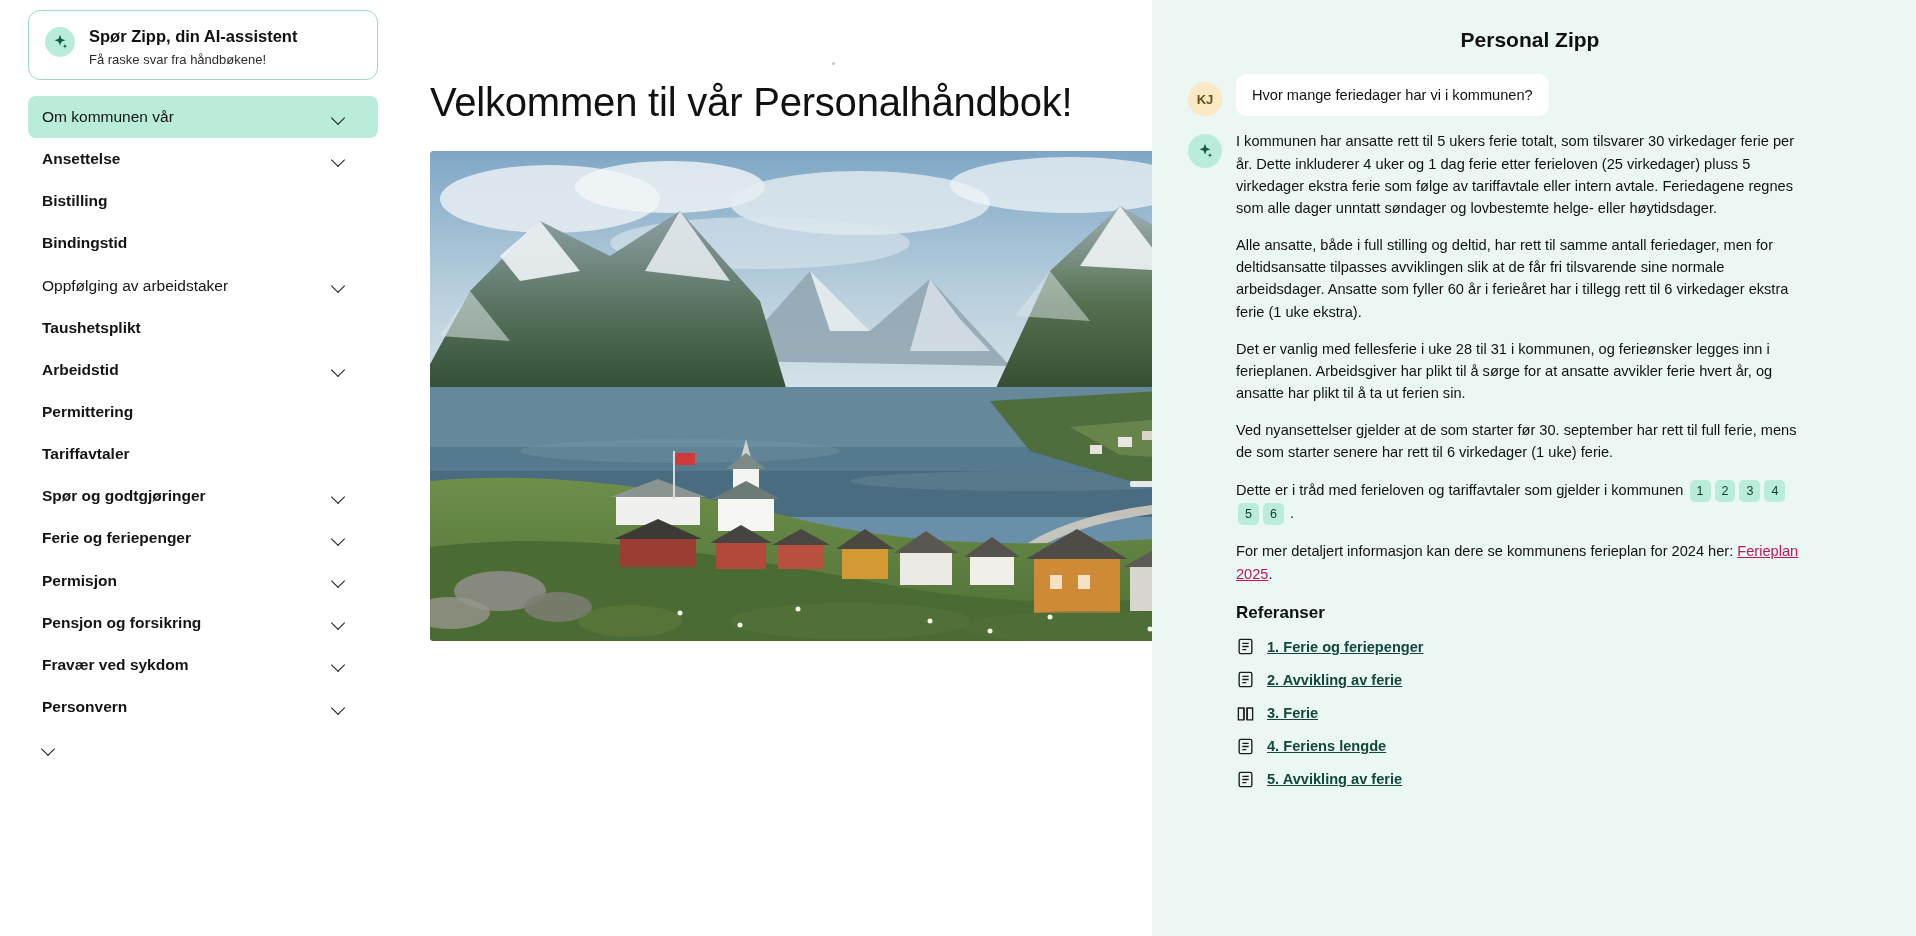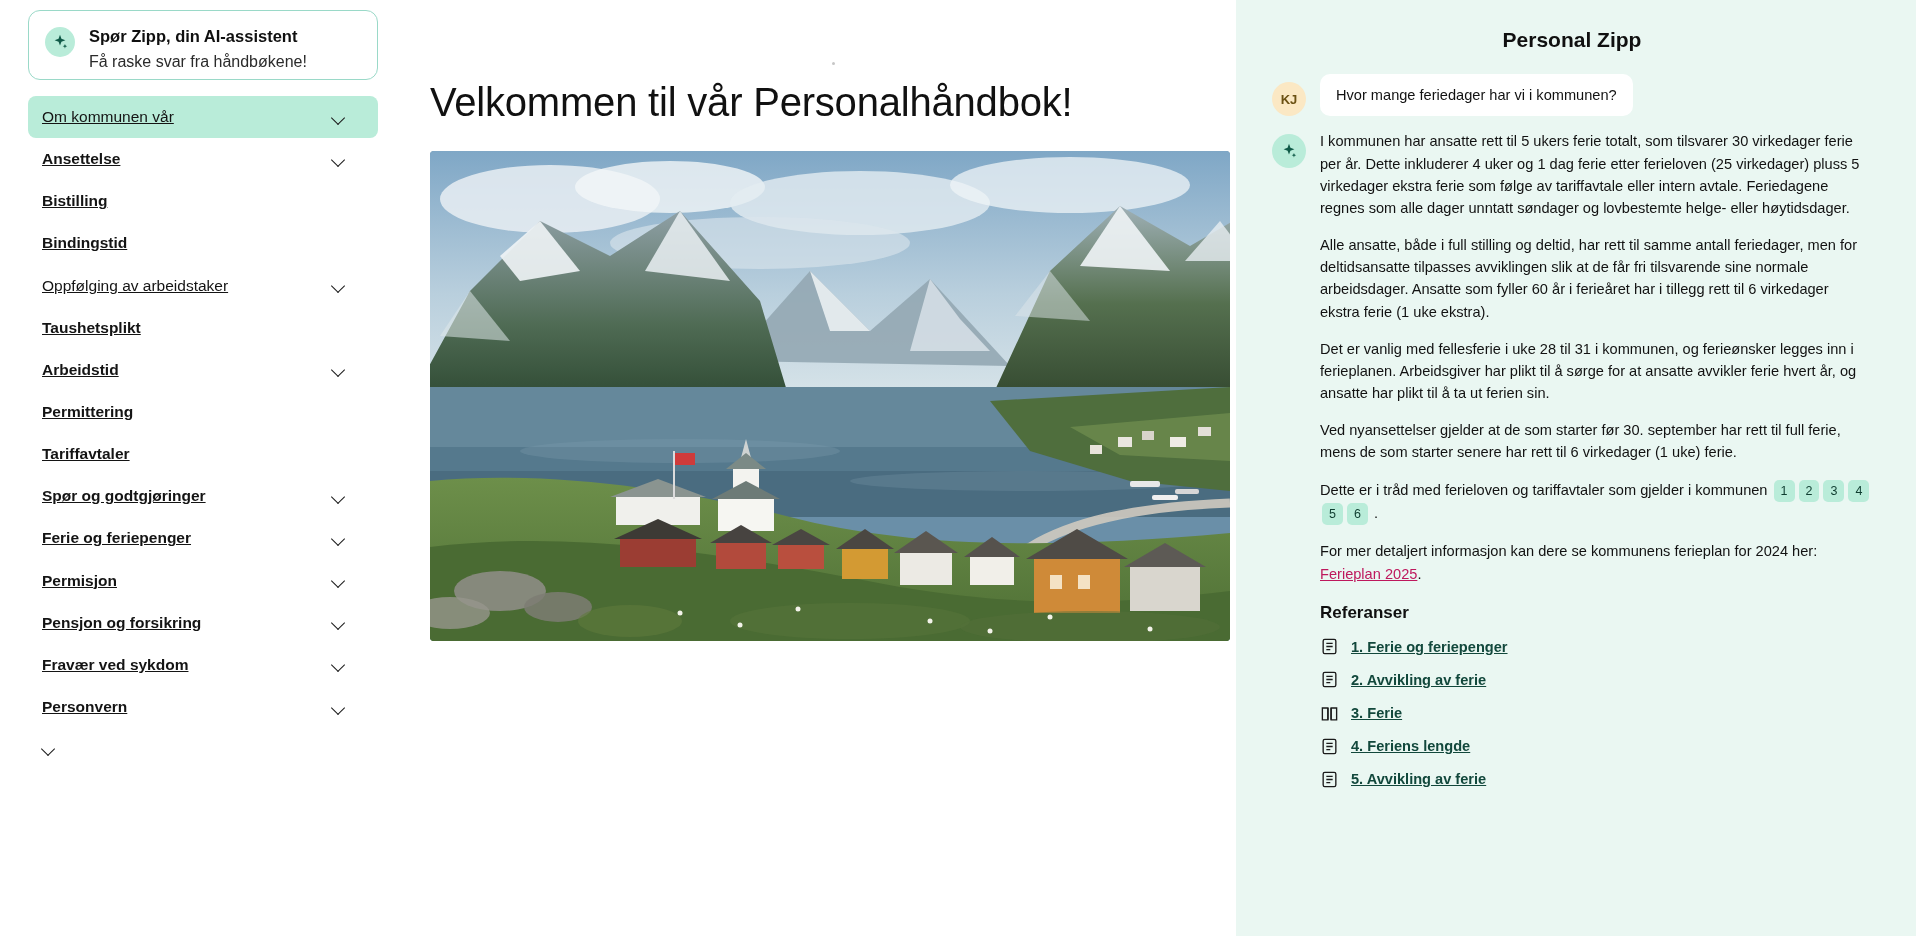--- a/index.html
+++ b/index.html
@@ -48,37 +48,36 @@
   }
   .assistant-badge svg { display: block; }
   .assistant-text { line-height: 1.35; }
   .assistant-title {
     font-size: 16.5px;
     font-weight: bold;
     color: #101010;
     margin-bottom: 4px;
   }
   .assistant-sub {
-    font-size: 16px;
+    font-size: 13px;
     color: #2b2b2b;
   }
 
   .nav { padding: 0 26px 0 28px; }
   .nav-item {
     display: flex;
     align-items: center;
     justify-content: space-between;
     gap: 10px;
     padding: 11px 32px 11px 14px;
     border-radius: 8px;
     font-size: 15.5px;
     color: #141414;
     cursor: pointer;
     min-height: 40px;
-    text-decoration: underline;
   }
   .nav-item .label { font-weight: 500; line-height: 1.3; }
   .nav-item.active {
     background: #b9ecd9;
     font-weight: bold;
   }
   .nav-item.bold .label { font-weight: bold; }
   .chev {
     flex: none;
     width: 14px; height: 9px;
@@ -119,21 +118,21 @@
     overflow: hidden;
     position: relative;
     background: #6a8fa8;
   }
   .hero svg { display: block; width: 800px; height: 490px; }
 
   
   .chat {
     position: absolute;
     right: 0; top: 0;
-    width: 680px;
+    width: 764px;
     height: 936px;
     background: #eaf7f2;
     padding: 18px 44px 0 36px;
     overflow: hidden;
   }
   .chat-title {
     text-align: center;
     font-size: 21px;
     font-weight: bold;
     color: #101010;

